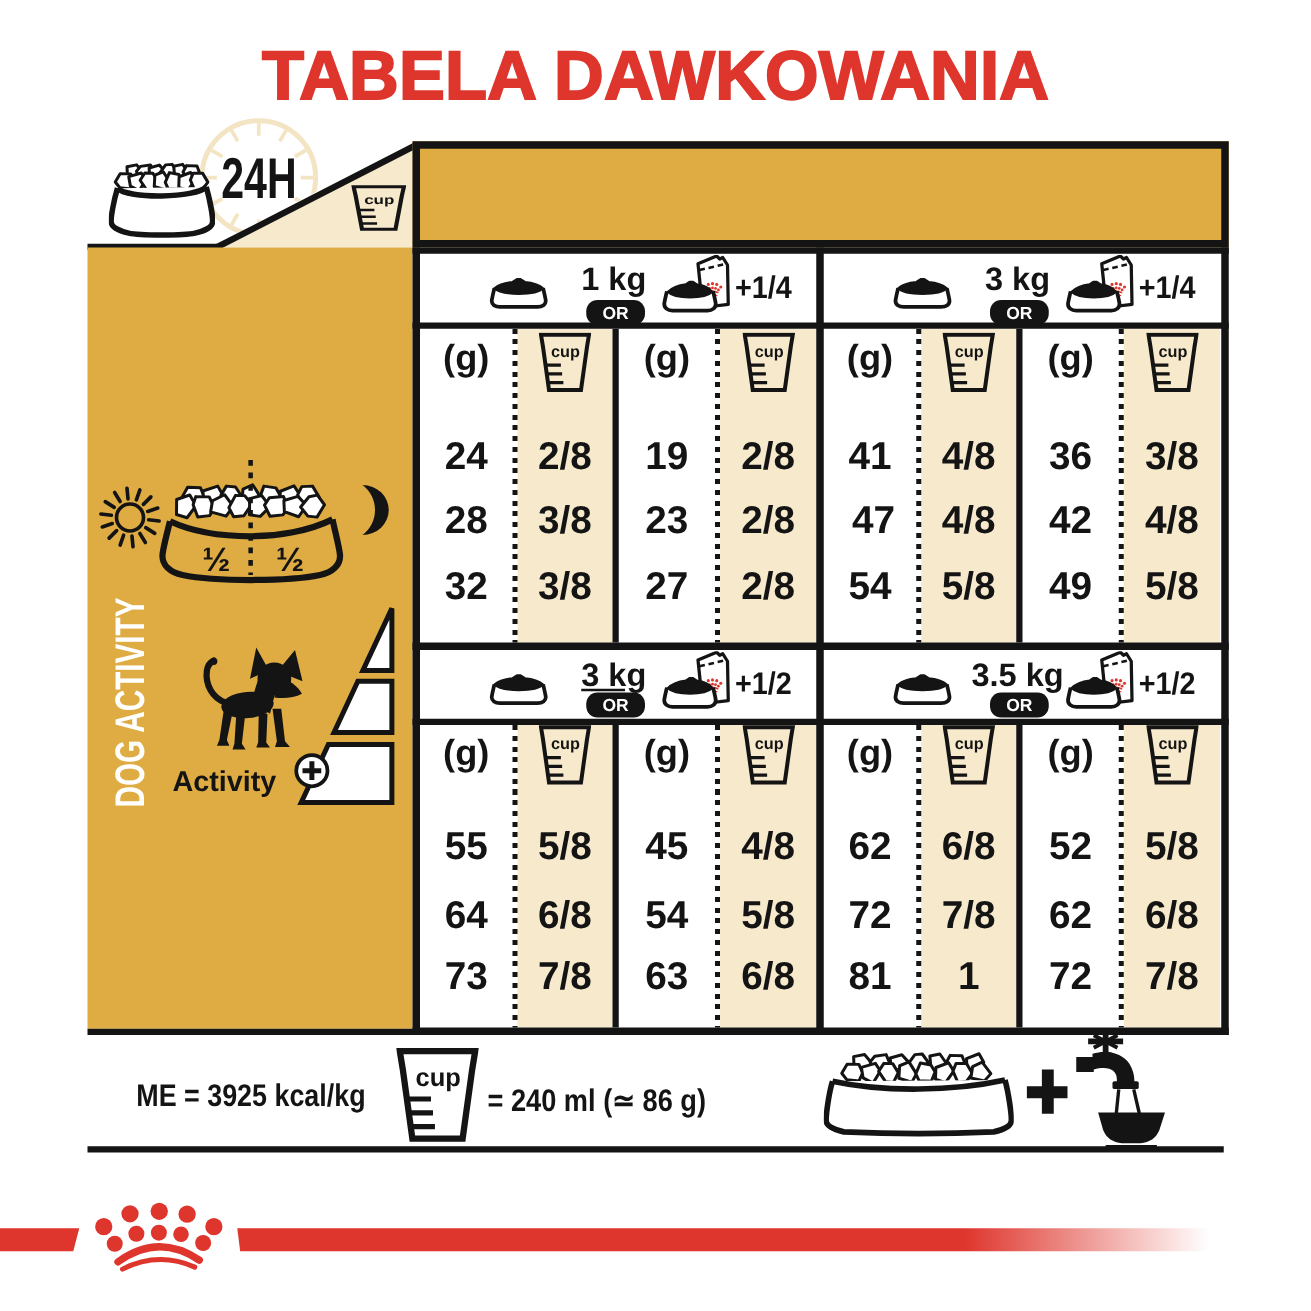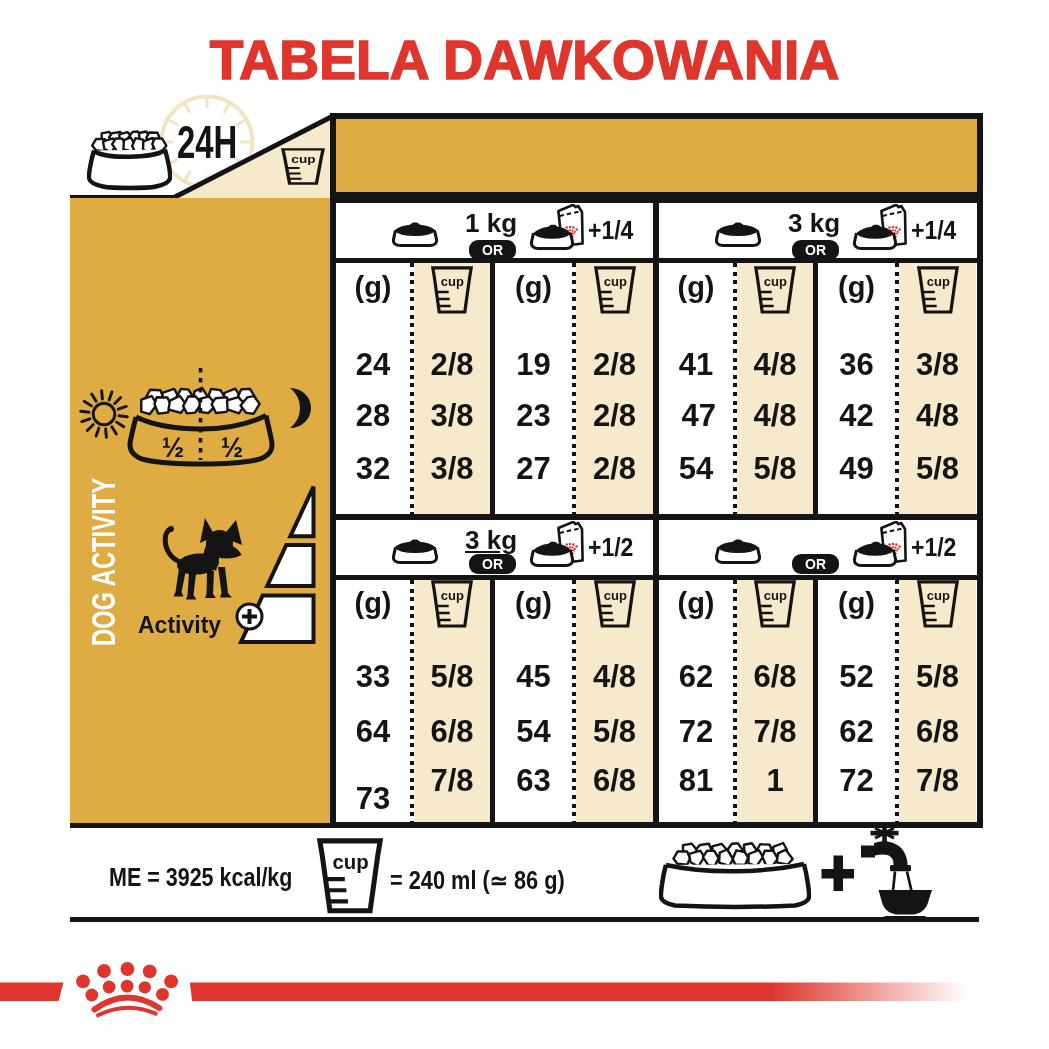--- a/index.html
+++ b/index.html
@@ -376,25 +376,25 @@
       <path d="M37.3,30.3 Q42,27.6 46.7,30.3" fill="none" stroke="#DE352C" stroke-width="1.3"></path>
       <path d="M38.1,32.6 Q42,30.3 45.9,32.6" fill="none" stroke="#DE352C" stroke-width="1"></path>
       <path d="M5.5,29 C5,31.5 3.6,37 3.4,39 C3.2,42 6,44.5 10,44.5 L38,44.5 C42,44.5 44.8,42 44.6,39 C44.4,37 43,31.5 42.5,29" fill="#fff" stroke="#141414" stroke-width="3" stroke-linejoin="round"></path>
       <path d="M6,29.5 C10,25.8 16,24 20.5,23.4 L23.5,21.4 L26.5,21.4 L29.5,23.4 C34,24 39,25.8 42,29.5 C39,32.5 32,34 24,34 C16,34 9,32.5 6,29.5 Z" fill="#141414" stroke="#141414" stroke-width="1.5" stroke-linejoin="round"></path>
     </svg>
 
 <div class="abs b" style="left:588px;top:533px;font-size:25px;transform:scaleX(0.92);transform-origin:left;">+1/2</div>
 
 <div class="abs b ctr" style="left:333px;top:587px;width:80px;font-size:29px;">(g)</div>
 
-<div class="abs b ctr" style="left:328px;top:659px;width:90px;font-size:31px;">33</div>
+<div class="abs b ctr" style="left:328px;top:659px;width:90px;font-size:31px;">55</div>
 
 <div class="abs b ctr" style="left:328px;top:714px;width:90px;font-size:31px;">64</div>
 
-<div class="abs b ctr" style="left:328px;top:763px;width:90px;font-size:31px;margin-top:18px;">73</div>
+<div class="abs b ctr" style="left:328px;top:763px;width:90px;font-size:31px;">73</div>
 
 <svg style="position:absolute;left:431px;top:580px" width="42" height="48" viewBox="0 0 42 48" preserveAspectRatio="none">
       <path d="M1.8,1.8 L40.2,1.8 L38.6,11.5 L33.8,46 L8.2,46 L3.4,11.5 Z" fill="none" stroke="#141414" stroke-width="3.2" stroke-linejoin="miter"></path>
       <text x="21.4" y="19.5" font-size="13" font-weight="bold" text-anchor="middle" fill="#141414" font-family="Liberation Sans,sans-serif">cup</text>
       <path d="M6.2,26 h11.5 M7.2,33 h11.5 M8.2,40 h11.5" stroke="#141414" stroke-width="2.6"></path>
     </svg>
 
 <div class="abs b ctr" style="left:407px;top:659px;width:90px;font-size:31px;">5/8</div>
 
 <div class="abs b ctr" style="left:407px;top:714px;width:90px;font-size:31px;">6/8</div>
@@ -419,20 +419,21 @@
 
 <div class="abs b ctr" style="left:569.5px;top:714px;width:90px;font-size:31px;">5/8</div>
 
 <div class="abs b ctr" style="left:569.5px;top:763px;width:90px;font-size:31px;">6/8</div>
 
 <svg style="position:absolute;left:714px;top:538px" width="48" height="27" viewBox="0 0 48 27">
       <path d="M4.5,9.5 C4,12 2.6,17.5 2.4,19.5 C2.2,22.5 5,24.5 9,24.5 L39,24.5 C43,24.5 45.8,22.5 45.6,19.5 C45.4,17.5 44,12 43.5,9.5" fill="#fff" stroke="#141414" stroke-width="3" stroke-linejoin="round"></path>
       <path d="M4.5,9.5 C8,6.5 14,5 19,4.5 L22.5,2.2 L25.5,2.2 L29,4.5 C34,5 40,6.5 43.5,9.5 C41,12.5 33,14.2 24,14.2 C15,14.2 7,12.5 4.5,9.5 Z" fill="#141414" stroke="#141414" stroke-width="1.5" stroke-linejoin="round"></path>
     </svg>
 
+<div class="abs b ctr" style="left:739px;top:525px;width:150px;font-size:26px;">3.5 kg</div>
 
 <div class="abs" style="left:792px;top:554px;width:47px;height:20px;background:#141414;border-radius:9px;color:#fff;font-weight:bold;font-size:14px;text-align:center;line-height:20px;font-family:inherit;">OR</div>
 
 <svg style="position:absolute;left:851px;top:521px" width="58" height="50" viewBox="0 0 58 50">
       <path d="M30.4,7 L45.3,0.8 L47.8,3.2 L50.2,2 L54,8 L54.6,39.5 L34,42 Z" fill="#fff" stroke="#141414" stroke-width="2.6" stroke-linejoin="round"></path>
       <path d="M31.5,12 L52.5,7.2" stroke="#141414" stroke-width="2" stroke-dasharray="4.5 3"></path>
       <circle cx="35.4" cy="25.6" r="1.25" fill="#DE352C"></circle>
       <circle cx="38.6" cy="23.5" r="1.25" fill="#DE352C"></circle>
       <circle cx="42" cy="22.9" r="1.25" fill="#DE352C"></circle>
       <circle cx="45.4" cy="23.5" r="1.25" fill="#DE352C"></circle>

